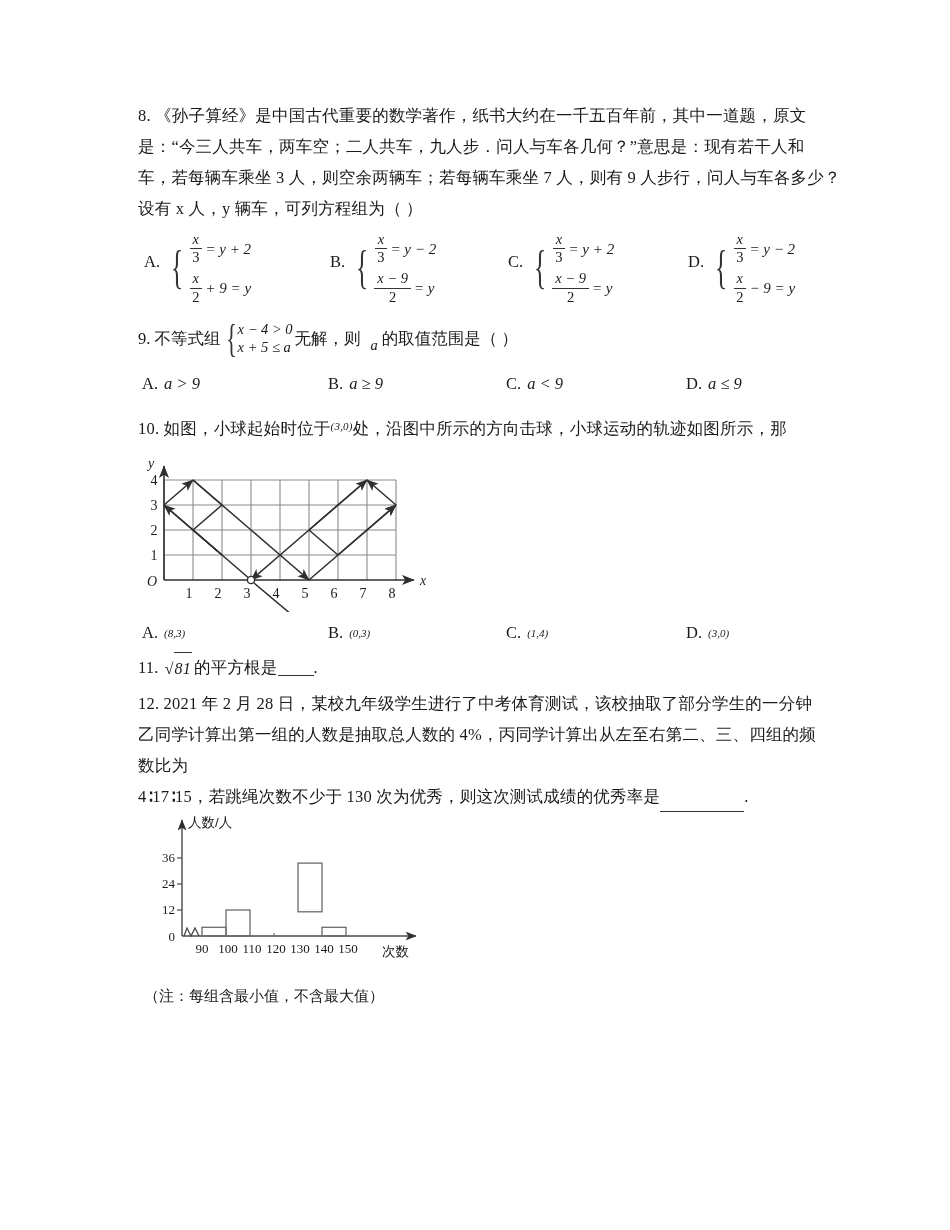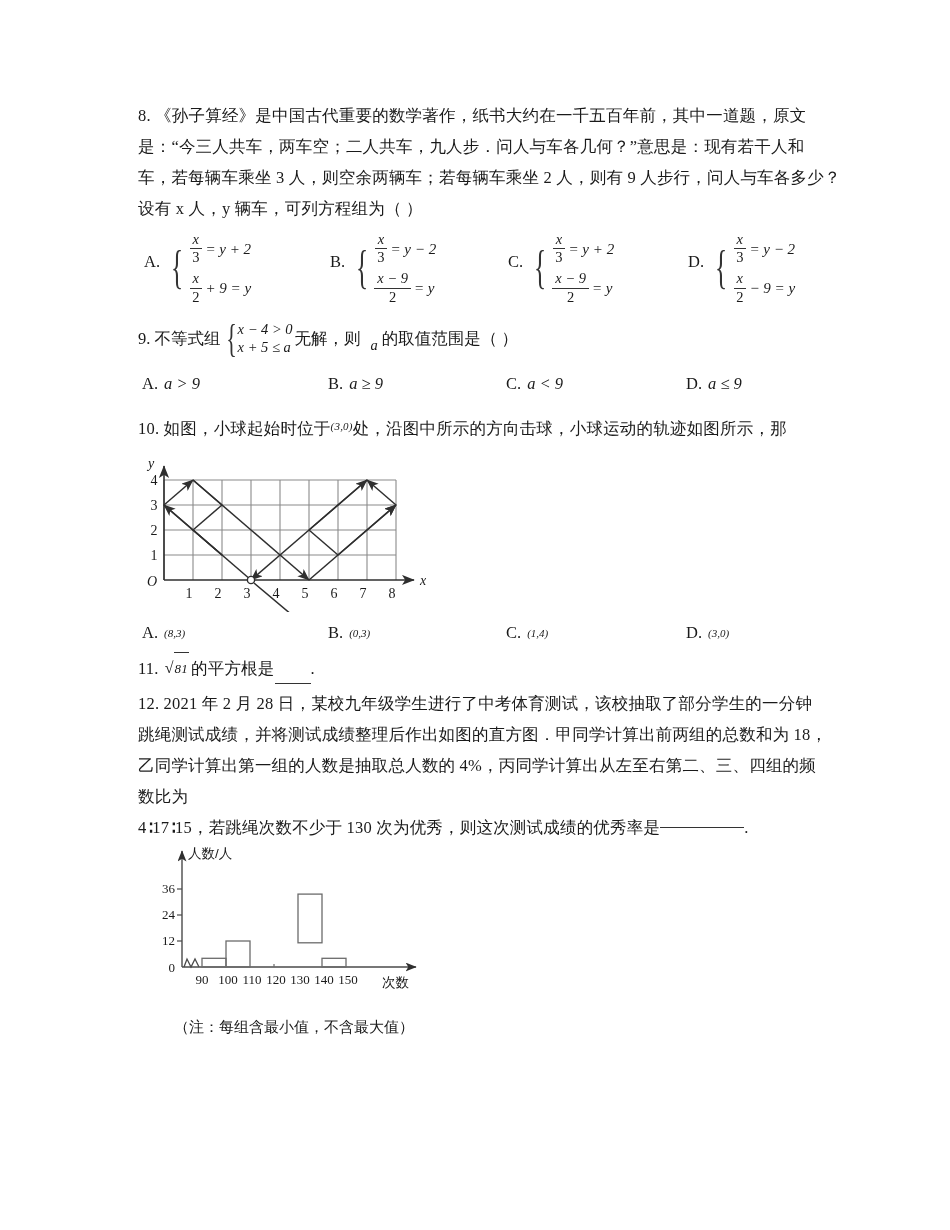--- a/index.html
+++ b/index.html
@@ -104,21 +104,21 @@
   }
   .sqrt-wrap {
     display: inline-flex;
     align-items: baseline;
     font-size: 15px;
   }
   .sqrt-sym { font-size: 16px; }
   .sqrt-rad {
     border-top: 1px solid #333;
     padding: 0 1px;
-    font-size: 13px;
+    font-size: 16px;
   }
 
   
   .section-head {
     font-weight: bold;
     font-size: 18.5px;
     line-height: 34px;
     margin-top: 8px;
     margin-bottom: 2px;
   }
@@ -126,39 +126,38 @@
   
   .blank-s { display:inline-block; width: 36px; border-bottom: 1px solid #333; height: 15px; }
   .blank-l { display:inline-block; width: 84px; border-bottom: 1px solid #333; height: 15px; }
 
   
   .fig-pool { position: relative; margin: 8px 0 2px 4px; }
   .fig-hist { position: relative; margin: 2px 0 0 6px; }
 
   .fig-caption {
     font-size: 15px;
-    text-align: center;
     margin-top: -2px;
   }
   svg { display: block; }
   .sub-sup { font-size: 11px; vertical-align: 2px; }
 </style>
 </head>
 <body>
 
 <div class="page">
   <div class="content">
 
     <div class="qblock">
       <div class="qline">
         <span>8.</span>
         <span>《孙子算经》是中国古代重要的数学著作，纸书大约在一千五百年前，其中一道题，原文</span>
       </div>
       <div class="qline">是：“今三人共车，两车空；二人共车，九人步．问人与车各几何？”意思是：现有若干人和</div>
-      <div class="qline">车，若每辆车乘坐 3 人，则空余两辆车；若每辆车乘坐 2 人，则有 9 人步行，问人与车各多少？</div>
+      <div class="qline">车，若每辆车乘坐 3 人，则空余两辆车；若每辆车乘坐 7 人，则有 9 人步行，问人与车各多少？</div>
       <div class="qline">设有 x 人，y 辆车，可列方程组为（            ）</div>
 
       <div style="display:flex; margin-top:8px; margin-left:6px;">
 
         <div class="opt-row" style="width:186px;">
           <span class="opt-letter" style="padding-top:16px;">A.</span>
           <div class="sys">
             <span class="brace">{</span>
             <div class="sys-eqs">
               <div class="eq">
@@ -398,41 +397,40 @@
         </div>
         <div class="opt-simple-row">
           <span class="opt-letter">D.</span>
           <span class="math sub-sup">(3,0)</span>
         </div>
       </div>
     </div>
 
 
     <div class="qblock">
-      <div class="qline" style="display:flex; align-items:flex-end;">
+      <div class="qline" style="display:flex; align-items:center;">
         <span>11.</span>
         <span class="sqrt-wrap" style="padding-left:6px;">
           <span class="sqrt-sym">√</span>
             <span class="sqrt-rad math">81</span>
         </span>
         <span style="padding-left:2px;">的平方根是</span>
         <span class="blank-s"></span>
         <span>.</span>
       </div>
     </div>
 
     <div class="qblock">
       <div class="qline">
         <span>12.</span>
         <span>2021 年 2 月 28 日，某校九年级学生进行了中考体育测试，该校抽取了部分学生的一分钟</span>
       </div>
-      <div class="qline">跳绳测试成绩，并将测试成绩整理后作出如图的直方图．甲同学计算出前两组的总数和为 18，</div>
       <div class="qline">乙同学计算出第一组的人数是抽取总人数的 4%，丙同学计算出从左至右第二、三、四组的频</div>
       <div class="qline">数比为</div>
-      <div class="qline" style="display:flex; align-items:flex-start;">
+      <div class="qline" style="display:flex; align-items:flex-end;">
         <span>4∶17∶15，若跳绳次数不少于 130 次为优秀，则这次测试成绩的优秀率是</span>
         <span class="blank-l"></span>
         <span>.</span>
       </div>
 
       <div class="fig-hist">
         <svg width="300" height="175" viewBox="0 0 300 175">
           <defs>
             <marker id="arw2" markerWidth="9" markerHeight="9" refX="7.5" refY="3.2" orient="auto" markerUnits="strokeWidth">
               <path d="M0,0 L8,3.2 L0,6.4 L2,3.2 z" fill="#2f2f2f"></path>

